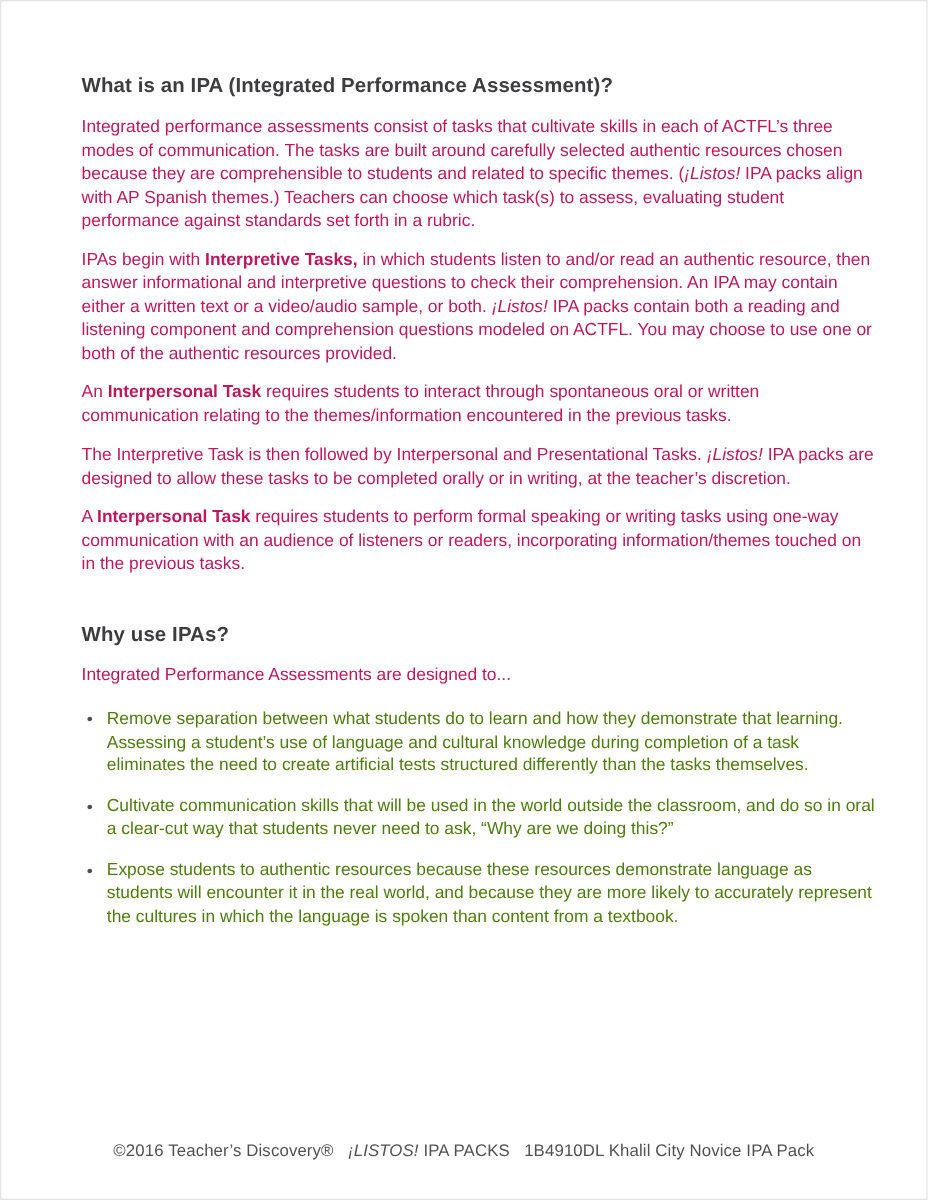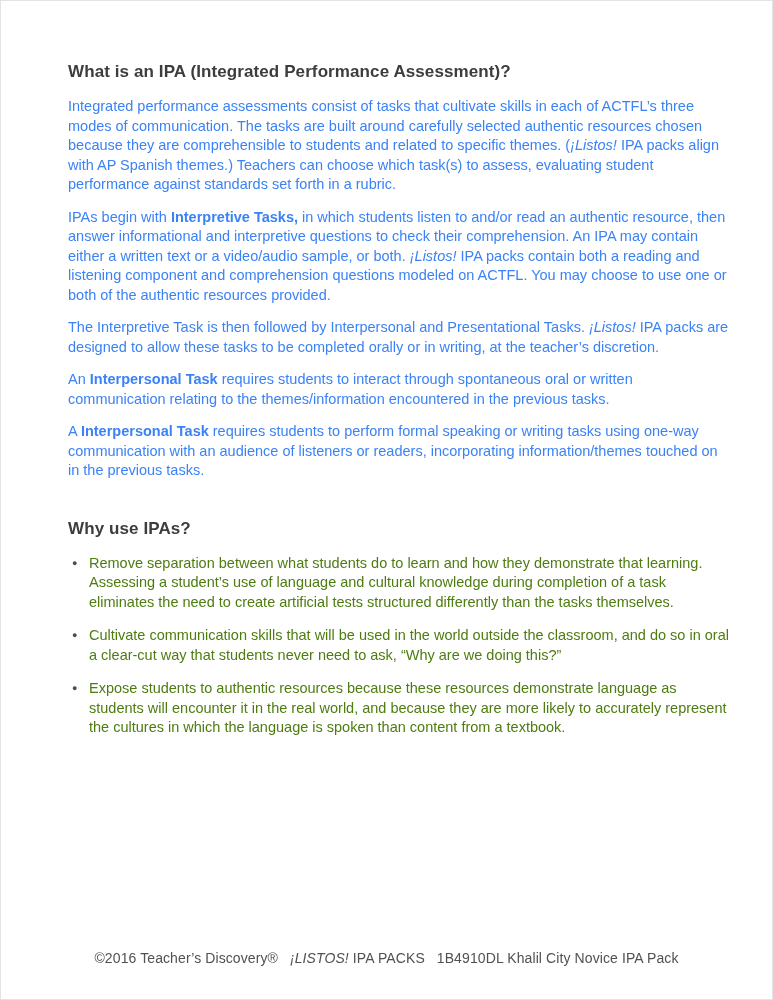--- a/index.html
+++ b/index.html
@@ -19,21 +19,21 @@
     font-size: 17px;
     font-weight: 700;
     color: #3d3d3f;
     letter-spacing: 0.1px;
     margin: 0 0 14px 0;
     line-height: 22px;
   }
   .para {
     font-size: 14.5px;
     line-height: 19.5px;
-    color: #3b82f6;
+    color: #be185d;
     margin: 0 0 13px 0;
     white-space: pre-wrap;
   }
   .seg-bold { font-weight: 700; }
   .seg-italic { font-style: italic; }
   .section-2 { margin-top: 37px; }
   .intro { margin-bottom: 17px; }
   .bullets { margin: 0; }
   .bullet-item { display: flex; margin-bottom: 14px; }
   .bullet-dot {
@@ -64,27 +64,28 @@
 </head>
 <body>
 
 <div class="page">
   <div class="content">
 
     <div class="section-1">
       <h1 class="heading">What is an IPA (Integrated Performance Assessment)?</h1>
       <p class="para"><span>Integrated performance assessments consist of tasks that cultivate skills in each of ACTFL’s three modes of communication. The tasks are built around carefully selected authentic resources chosen because they are comprehensible to students and related to specific themes. (</span><span class="seg-italic">¡Listos!</span><span> IPA packs align with AP Spanish themes.) Teachers can choose which task(s) to assess, evaluating student performance against standards set forth in a rubric.</span></p>
       <p class="para"><span>IPAs begin with </span><span class="seg-bold">Interpretive Tasks,</span><span> in which students listen to and/or read an authentic resource, then answer informational and interpretive questions to check their comprehension. An IPA may contain either a written text or a video/audio sample, or both. </span><span class="seg-italic">¡Listos!</span><span> IPA packs contain both a reading and listening component and comprehension questions modeled on ACTFL. You may choose to use one or both of the authentic resources provided.</span></p>
+      <p class="para"><span>An </span><span class="seg-bold">Interpersonal Task</span><span> requires students to interact through spontaneous oral or written communication relating to the themes/information encountered in the previous tasks.</span></p>
       <p class="para"><span>The Interpretive Task is then followed by Interpersonal and Presentational Tasks. </span><span class="seg-italic">¡Listos!</span><span> IPA packs are designed to allow these tasks to be completed orally or in writing, at the teacher’s discretion.</span></p>
-      <p class="para"><span>An </span><span class="seg-bold">Interpersonal Task</span><span> requires students to interact through spontaneous oral or written communication relating to the themes/information encountered in the previous tasks.</span></p>
       <p class="para"><span>A </span><span class="seg-bold">Interpersonal Task</span><span> requires students to perform formal speaking or writing tasks using one-way communication with an audience of listeners or readers, incorporating information/themes touched on in the previous tasks.</span></p>
     </div>
 
     <div class="section-2">
       <h1 class="heading">Why use IPAs?</h1>
+      <p class="para intro">Integrated Performance Assessments are designed to...</p>
 
       <div class="bullets">
         <div class="bullet-item">
           <span class="bullet-dot">●</span>
           <span class="bullet-text">Remove separation between what students do to learn and how they demonstrate that learning. Assessing a student’s use of language and cultural knowledge during completion of a task eliminates the need to create artificial tests structured differently than the tasks themselves.</span>
         </div>
         <div class="bullet-item">
           <span class="bullet-dot">●</span>
           <span class="bullet-text">Cultivate communication skills that will be used in the world outside the classroom, and do so in oral a clear-cut way that students never need to ask, “Why are we doing this?”</span>
         </div>

